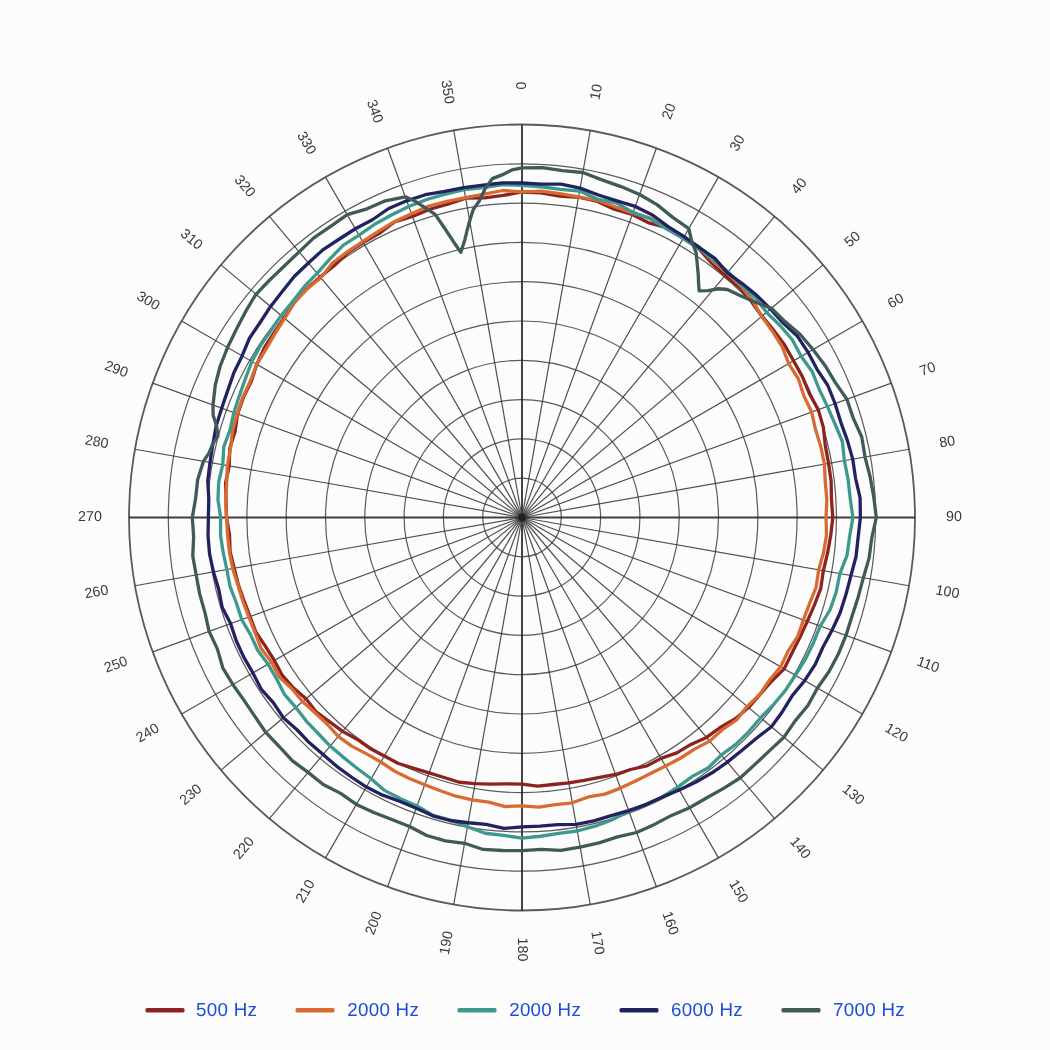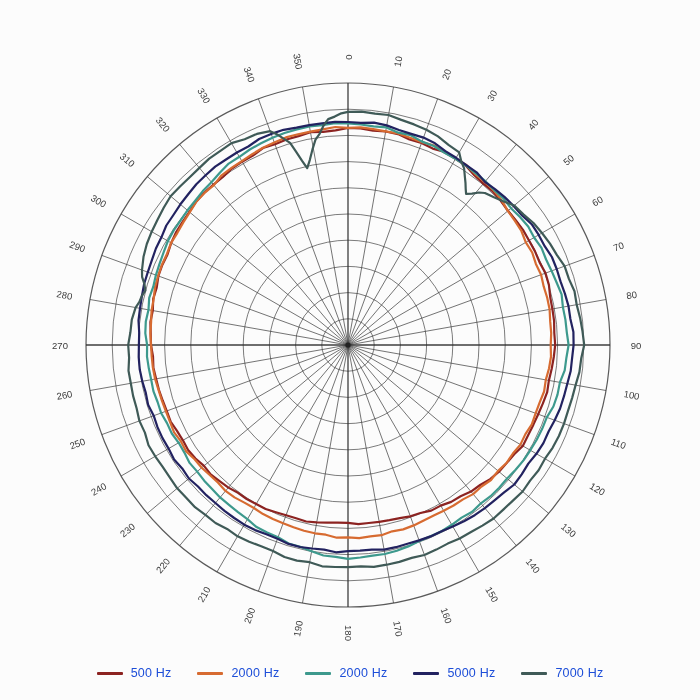--- a/index.html
+++ b/index.html
@@ -130,21 +130,21 @@
     <span class="legend-label">2000 Hz</span>
   </div>
 
   <div class="legend-item">
     <span class="legend-swatch" style="background: rgb(61, 153, 141);"></span>
     <span class="legend-label">2000 Hz</span>
   </div>
 
   <div class="legend-item">
     <span class="legend-swatch" style="background: rgb(34, 34, 96);"></span>
-    <span class="legend-label">5000 Hz</span>
+    <span class="legend-label">6000 Hz</span>
   </div>
 
   <div class="legend-item">
     <span class="legend-swatch" style="background: rgb(63, 90, 87);"></span>
     <span class="legend-label">7000 Hz</span>
   </div>
 </div>
 </div>
 
 </body></html>

